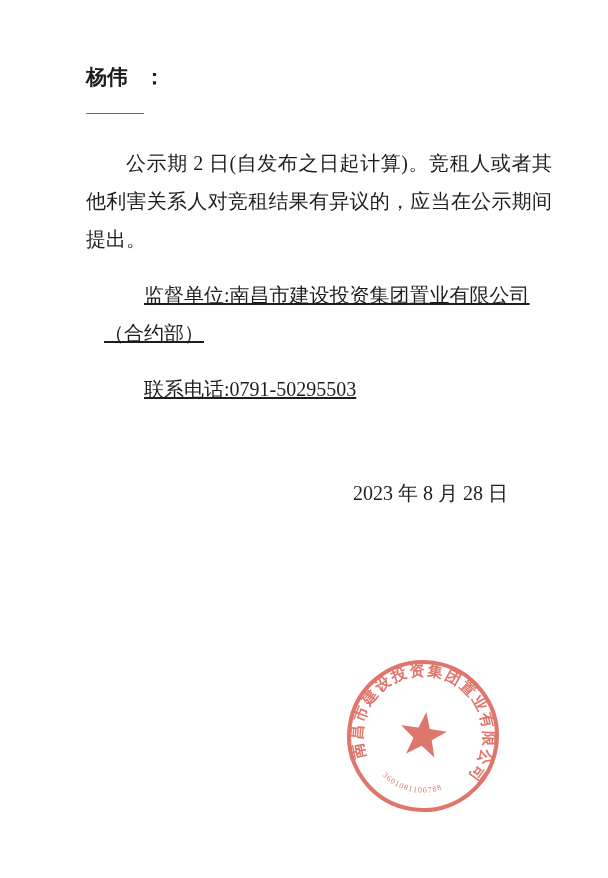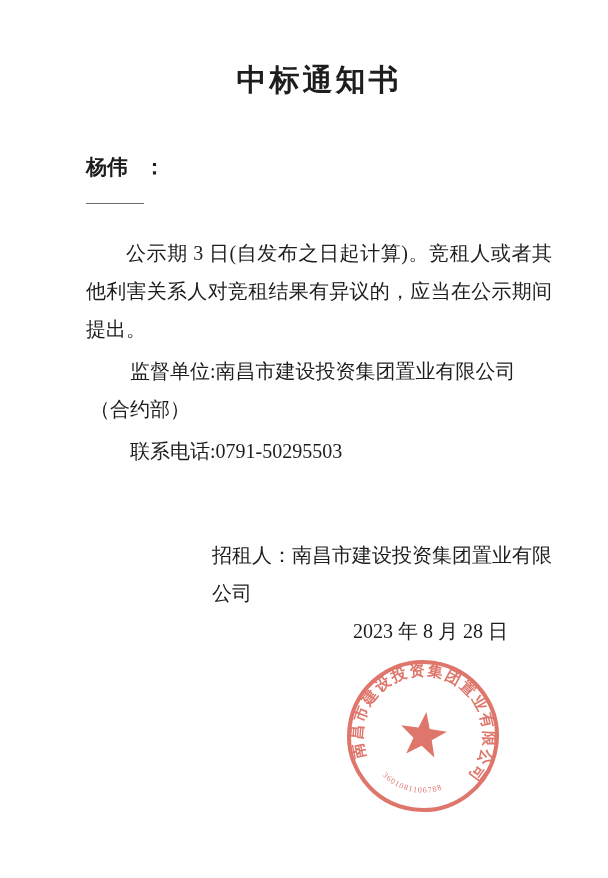--- a/index.html
+++ b/index.html
@@ -63,21 +63,22 @@
     border-bottom: 1.5px solid #4a4a4a;
     padding: 0 16px 2px 12px;
   }
   .notice-block {
     margin-top: 30px;
   }
   .indent-line {
     font-size: 20px;
     line-height: 38px;
     text-indent: 2em;
-    margin: 4px;
+    margin: 18px;
+    text-decoration: underline;
   }
   .signature-block {
     margin-top: 66px;
     font-size: 20px;
     line-height: 38px;
   }
   .sig-lessor {
     padding-left: 126px;
   }
   .sig-date {
@@ -93,38 +94,34 @@
     mix-blend-mode: multiply;
     opacity: 0.82;
     pointer-events: none;
   }
 </style>
 </head>
 <body>
 
 <div class="page">
 
-  <h1 class="doc-title">中标通知书</h1>
 
   <div class="addressee-line">
     <span class="addressee-name">杨伟</span><span>：</span>
   </div>
 
 
 
   <div class="notice-block">
-    <p class="body-para">公示期 3 日(自发布之日起计算)。竞租人或者其他利害关系人对竞租结果有异议的，应当在公示期间提出。</p>
+    <p class="body-para">公示期 2 日(自发布之日起计算)。竞租人或者其他利害关系人对竞租结果有异议的，应当在公示期间提出。</p>
     <p class="indent-line">监督单位:南昌市建设投资集团置业有限公司（合约部）</p>
     <p class="indent-line">联系电话:0791-50295503</p>
   </div>
 
   <div class="signature-block">
-    <div class="sig-lessor">
-      <span>招租人：</span><span>南昌市建设投资集团置业有限公司</span>
-    </div>
     <div class="sig-date">2023 年 8 月 28 日</div>
   </div>
 
   <svg class="seal" viewBox="0 0 160 160" aria-hidden="true">
     <circle cx="80" cy="80" r="73" fill="none" stroke="#d8574b" stroke-width="4"></circle>
     <path id="sealTopArc" d="M 28,110 A 60,60 0 1 1 132,110" fill="none"></path>
     <path id="sealBottomArc" d="M 44,123 A 56,56 0 0 0 116,123" fill="none"></path>
     <text font-size="15" fill="#d8574b" letter-spacing="2" font-weight="bold">
       <textPath href="#sealTopArc" startOffset="2">南昌市建设投资集团置业有限公司</textPath>
     </text>

